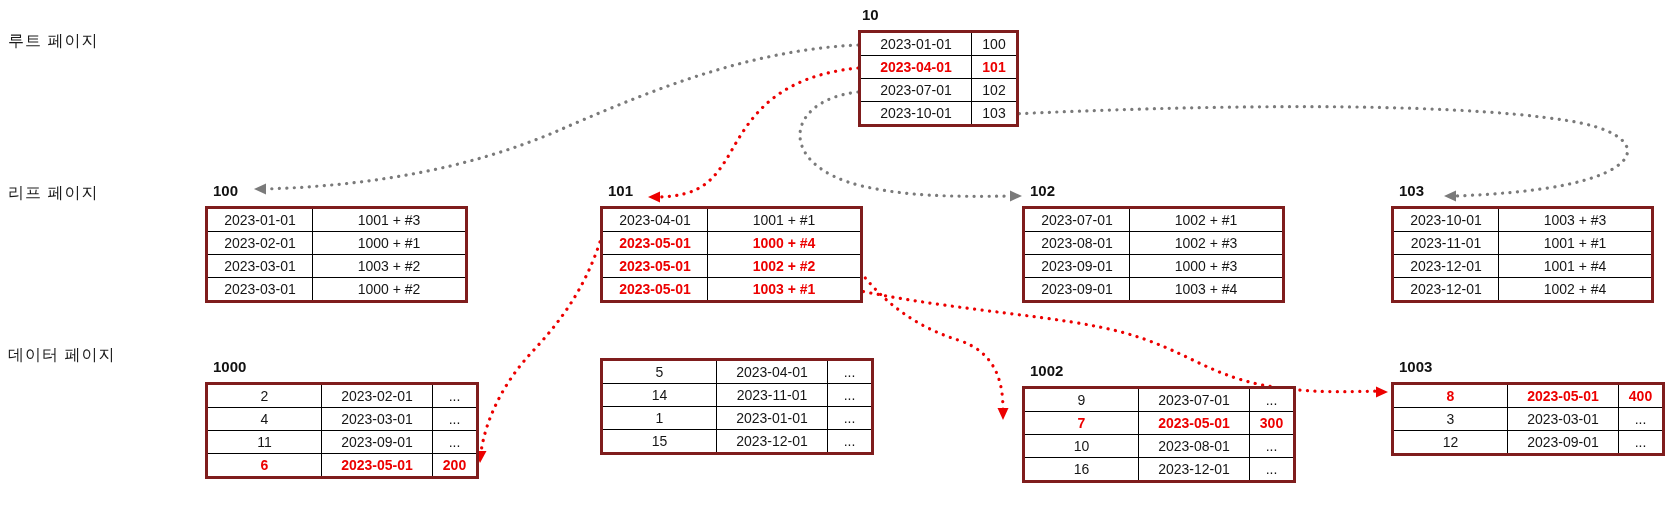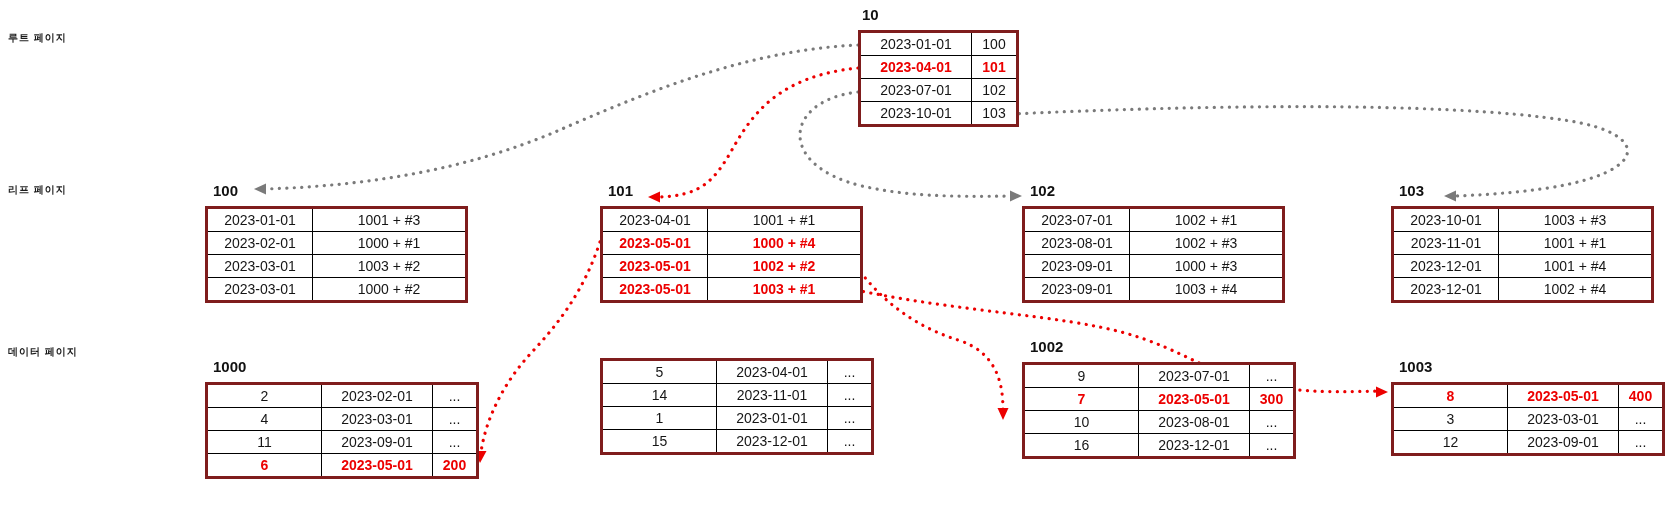--- a/index.html
+++ b/index.html
@@ -1,18 +1,18 @@
 <!DOCTYPE html>
 <html><head>
 <meta charset="utf-8">
 <style>
   html,body{margin:0;padding:0;background:#ffffff;}
   body{position:relative;width:1672px;height:505px;overflow:hidden;
        font-family:"Liberation Sans","DejaVu Sans",sans-serif;color:#151515;}
-  .row-label{position:absolute;left:8px;font-size:10px;font-weight:bold;color:#1a1a1a;letter-spacing:1px;}
+  .row-label{position:absolute;left:8px;font-size:16px;font-weight:normal;color:#1a1a1a;letter-spacing:1px;}
   .page-block{position:absolute;}
   .pg-title{font-size:15px;font-weight:bold;color:#111;margin:0 0 6px 8px;line-height:18px;}
   table.tbl{border-collapse:collapse;border:3px solid #7f1d1d;table-layout:fixed;}
   table.tbl td{border:1px solid #000;height:22px;padding:0 6px;font-size:14px;
                text-align:center;white-space:nowrap;overflow:hidden;background:#fff;}
   td.key,td.date{background:#fcefd1;}
   tr.hl td{color:#ec0000;font-weight:bold;}
   
   .root td.key{width:98px;} .root td.page{width:32px;}
   .leaf td.key{width:92px;} .leaf td.ref{width:140px;}
@@ -213,21 +213,21 @@
         </tr>
     <tr>
       <td class="id">15</td>
       <td class="date">2023-12-01</td>
       <td class="dots">...</td>
         </tr>
   </tbody>
     </table>
 </div>
 
-<div class="page-block" style="left:1022px;top:338px">
+<div class="page-block" style="left:1022px;top:362px">
   <div class="pg-title">1002</div>
   <table class="tbl data">
     <tbody>
         <tr>
       <td class="id">9</td>
       <td class="date">2023-07-01</td>
       <td class="dots">...</td>
         </tr>
     <tr class="hl">
       <td class="id">7</td>

